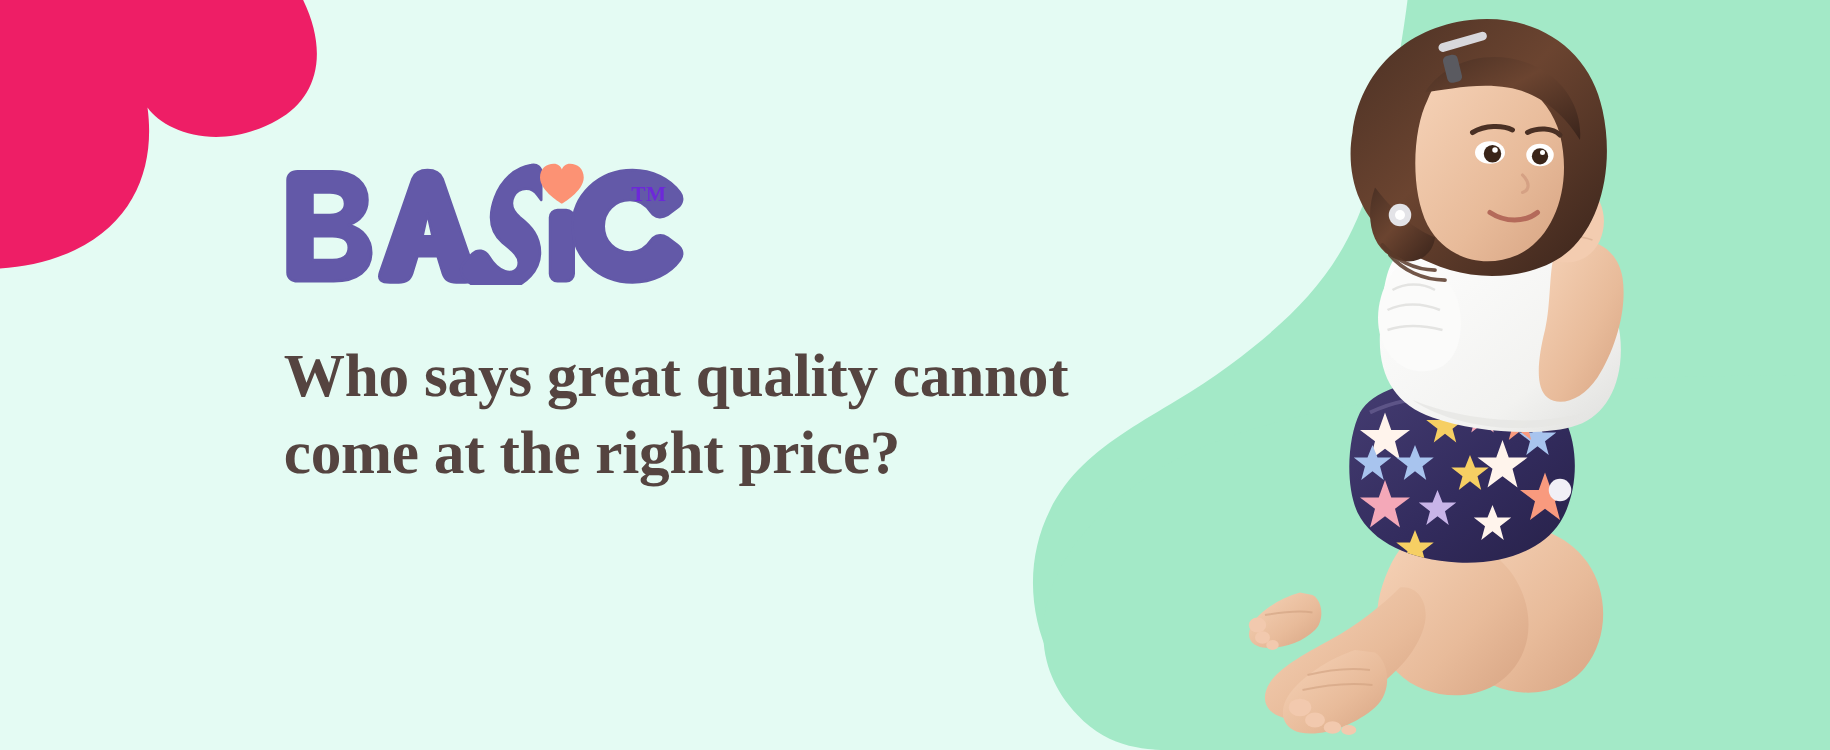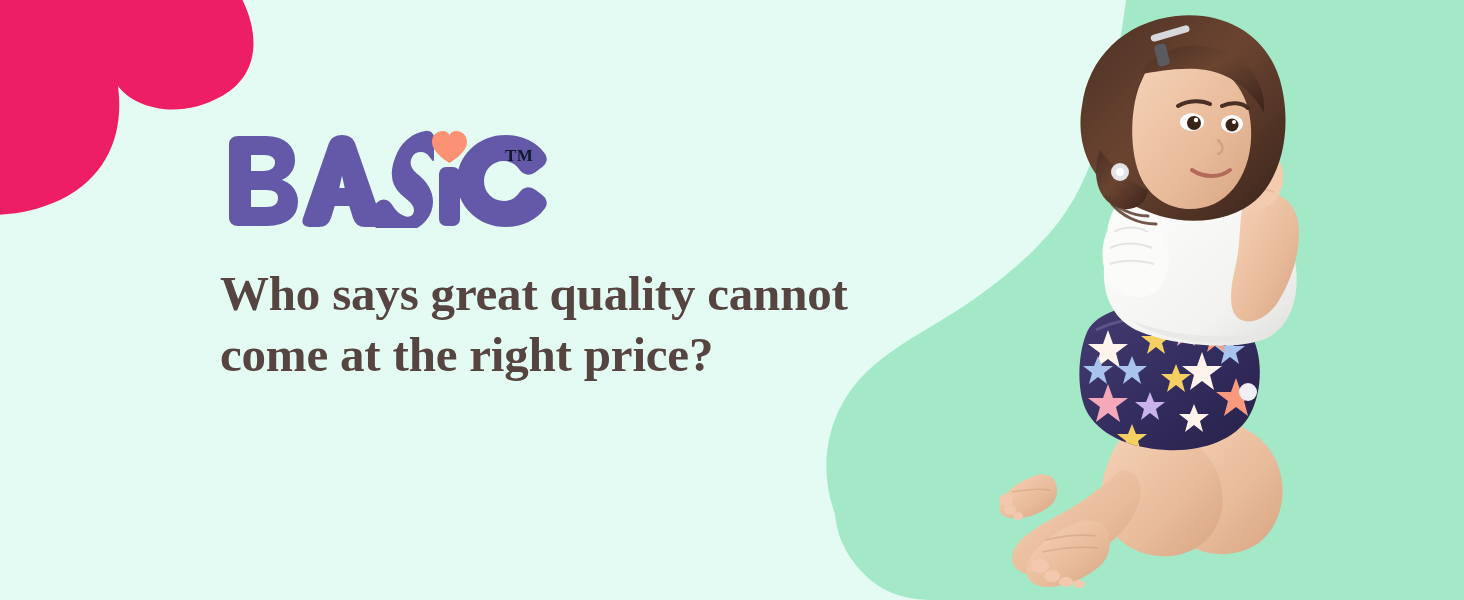--- a/index.html
+++ b/index.html
@@ -33,31 +33,31 @@
     height: 100px;
   }
   .logo-svg { display:block; }
   .logo-tm {
     position: absolute;
     left: 505px;
     top: 146px;
     font-family: "Liberation Serif", serif;
     font-size: 17px;
     font-weight: 700;
-    color: #0f172a;
+    color: #6d28d9;
     letter-spacing: .5px;
   }
 
   
   .headline {
     position: absolute;
     left: 216px;
     top: 260px;
     width: 640px;
-    margin: 4px;
+    margin: 11px;
     font-family: "Liberation Serif", "DejaVu Serif", serif;
     font-weight: 700;
     font-size: 49px;
     line-height: 1.24;
     color: #554440;
     letter-spacing: -0.2px;
   }
 
   
   .child-photo {

